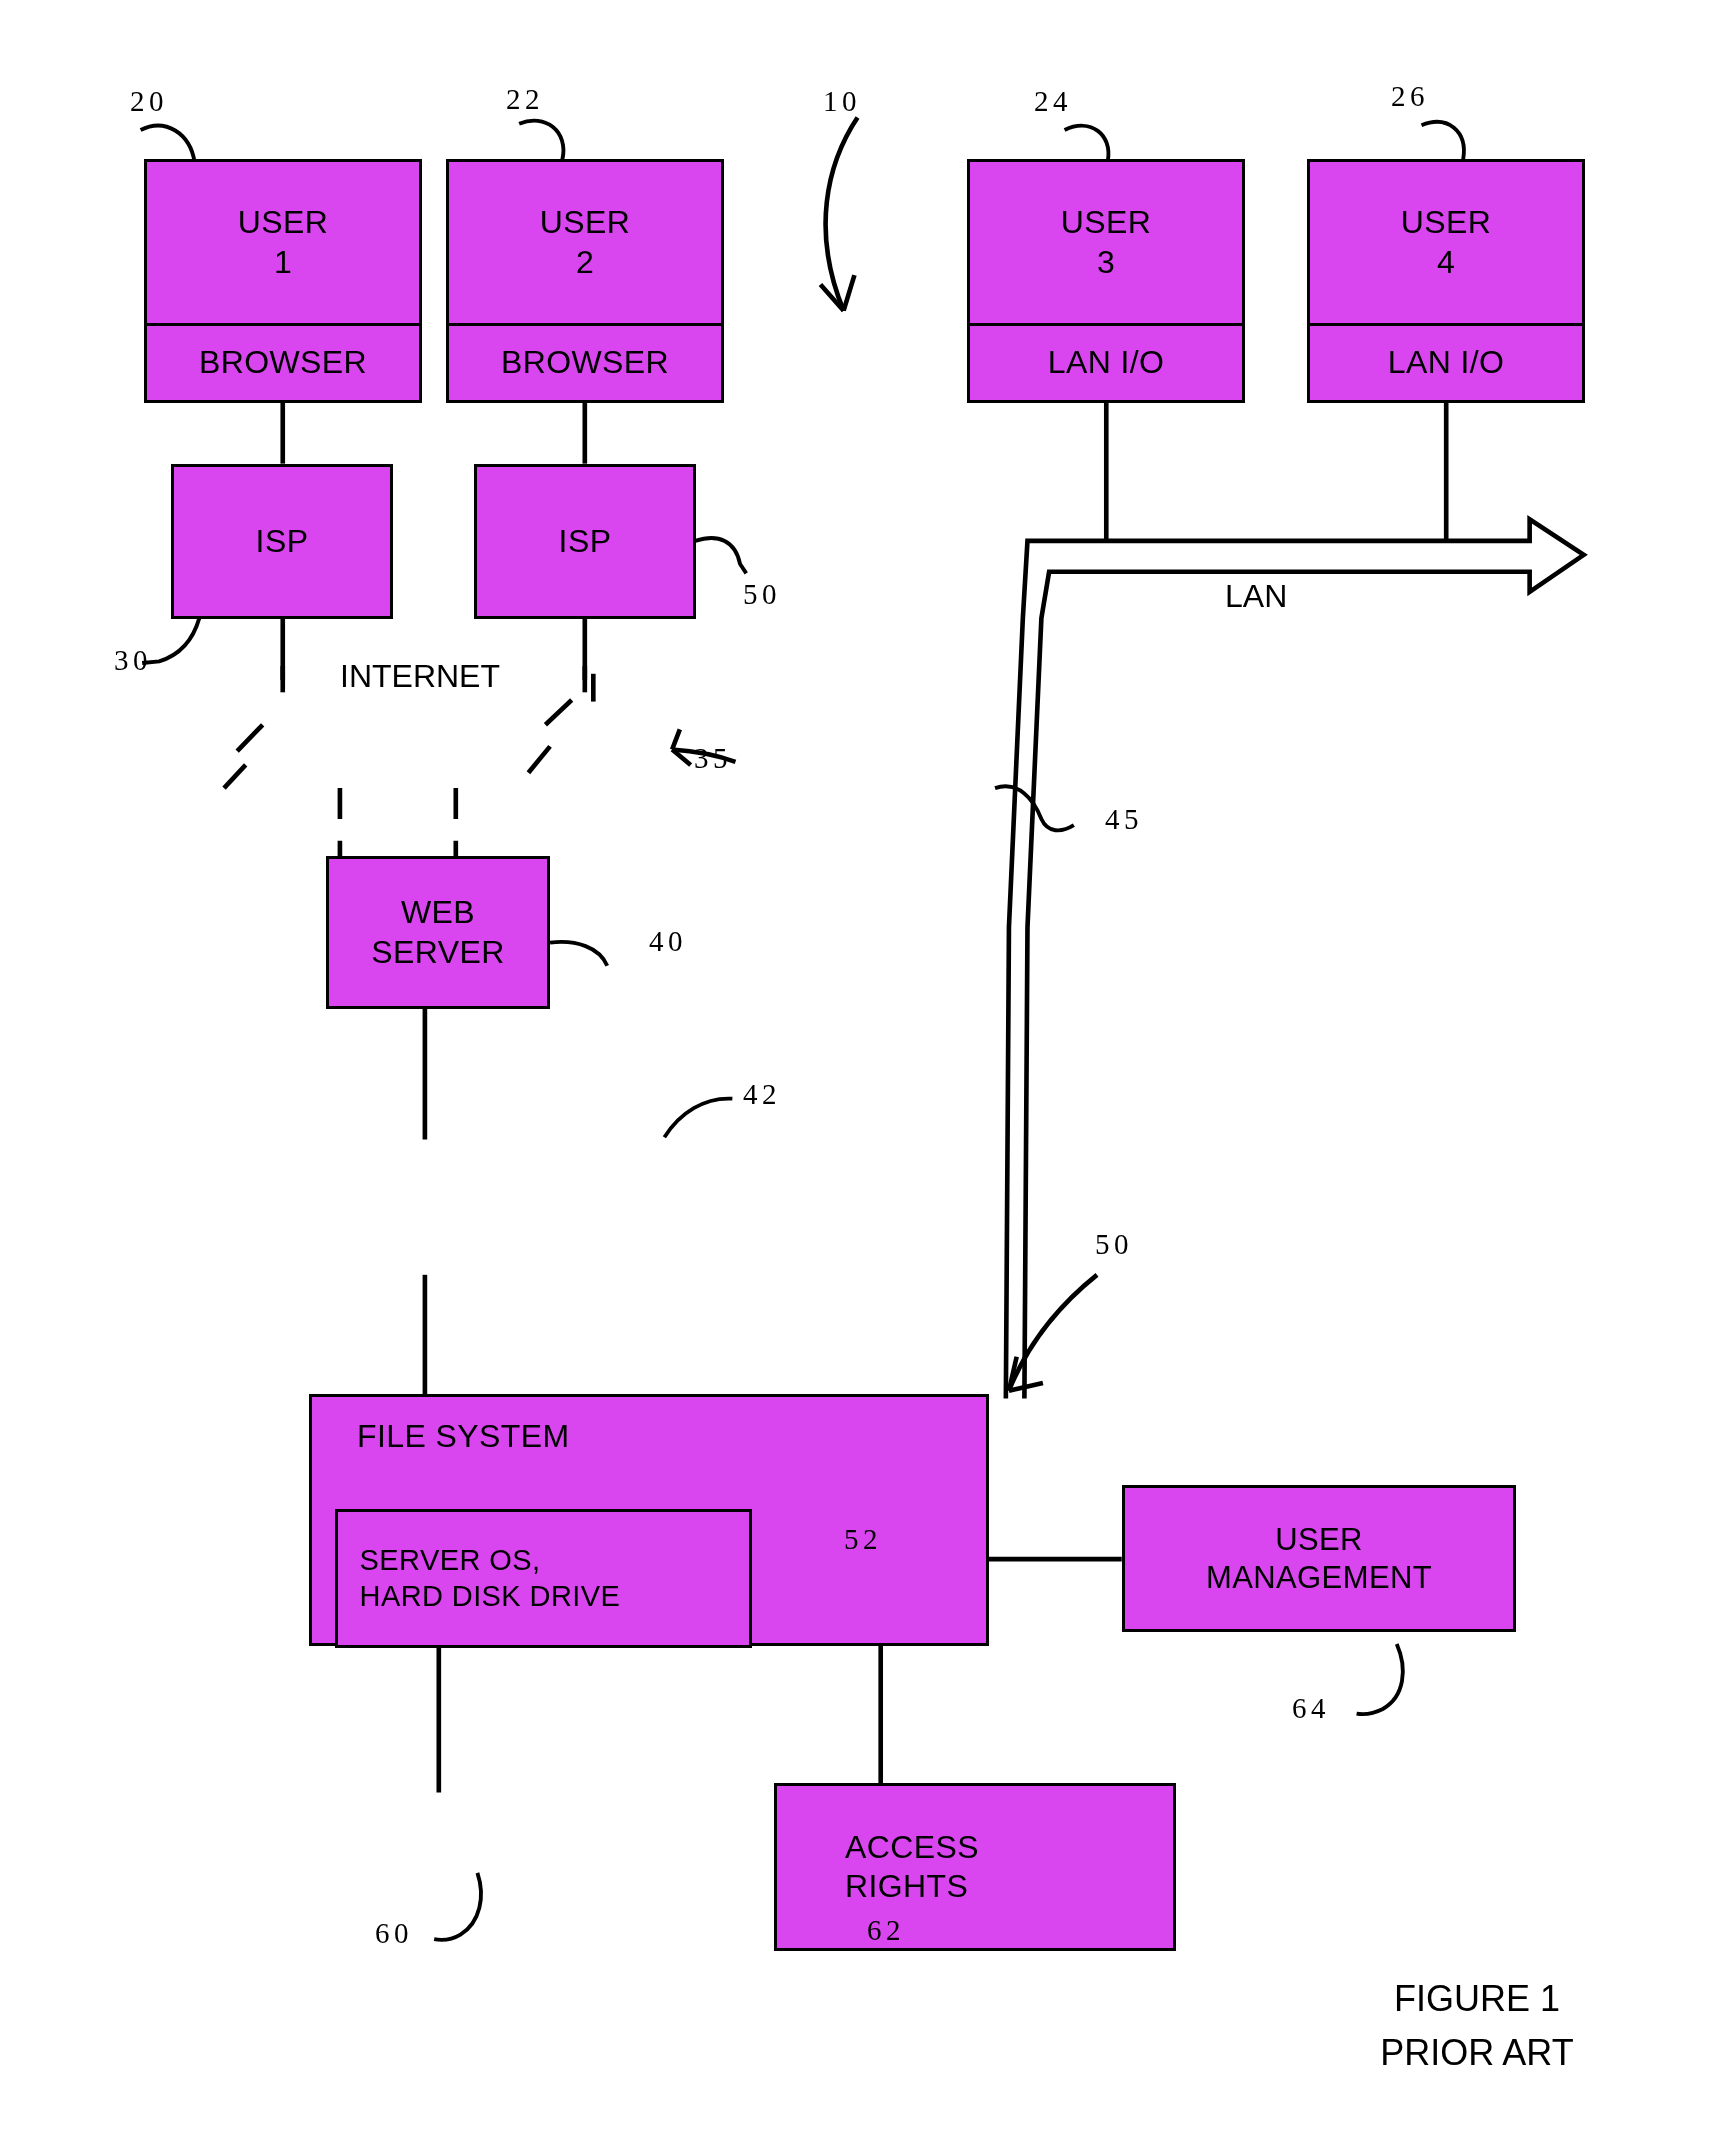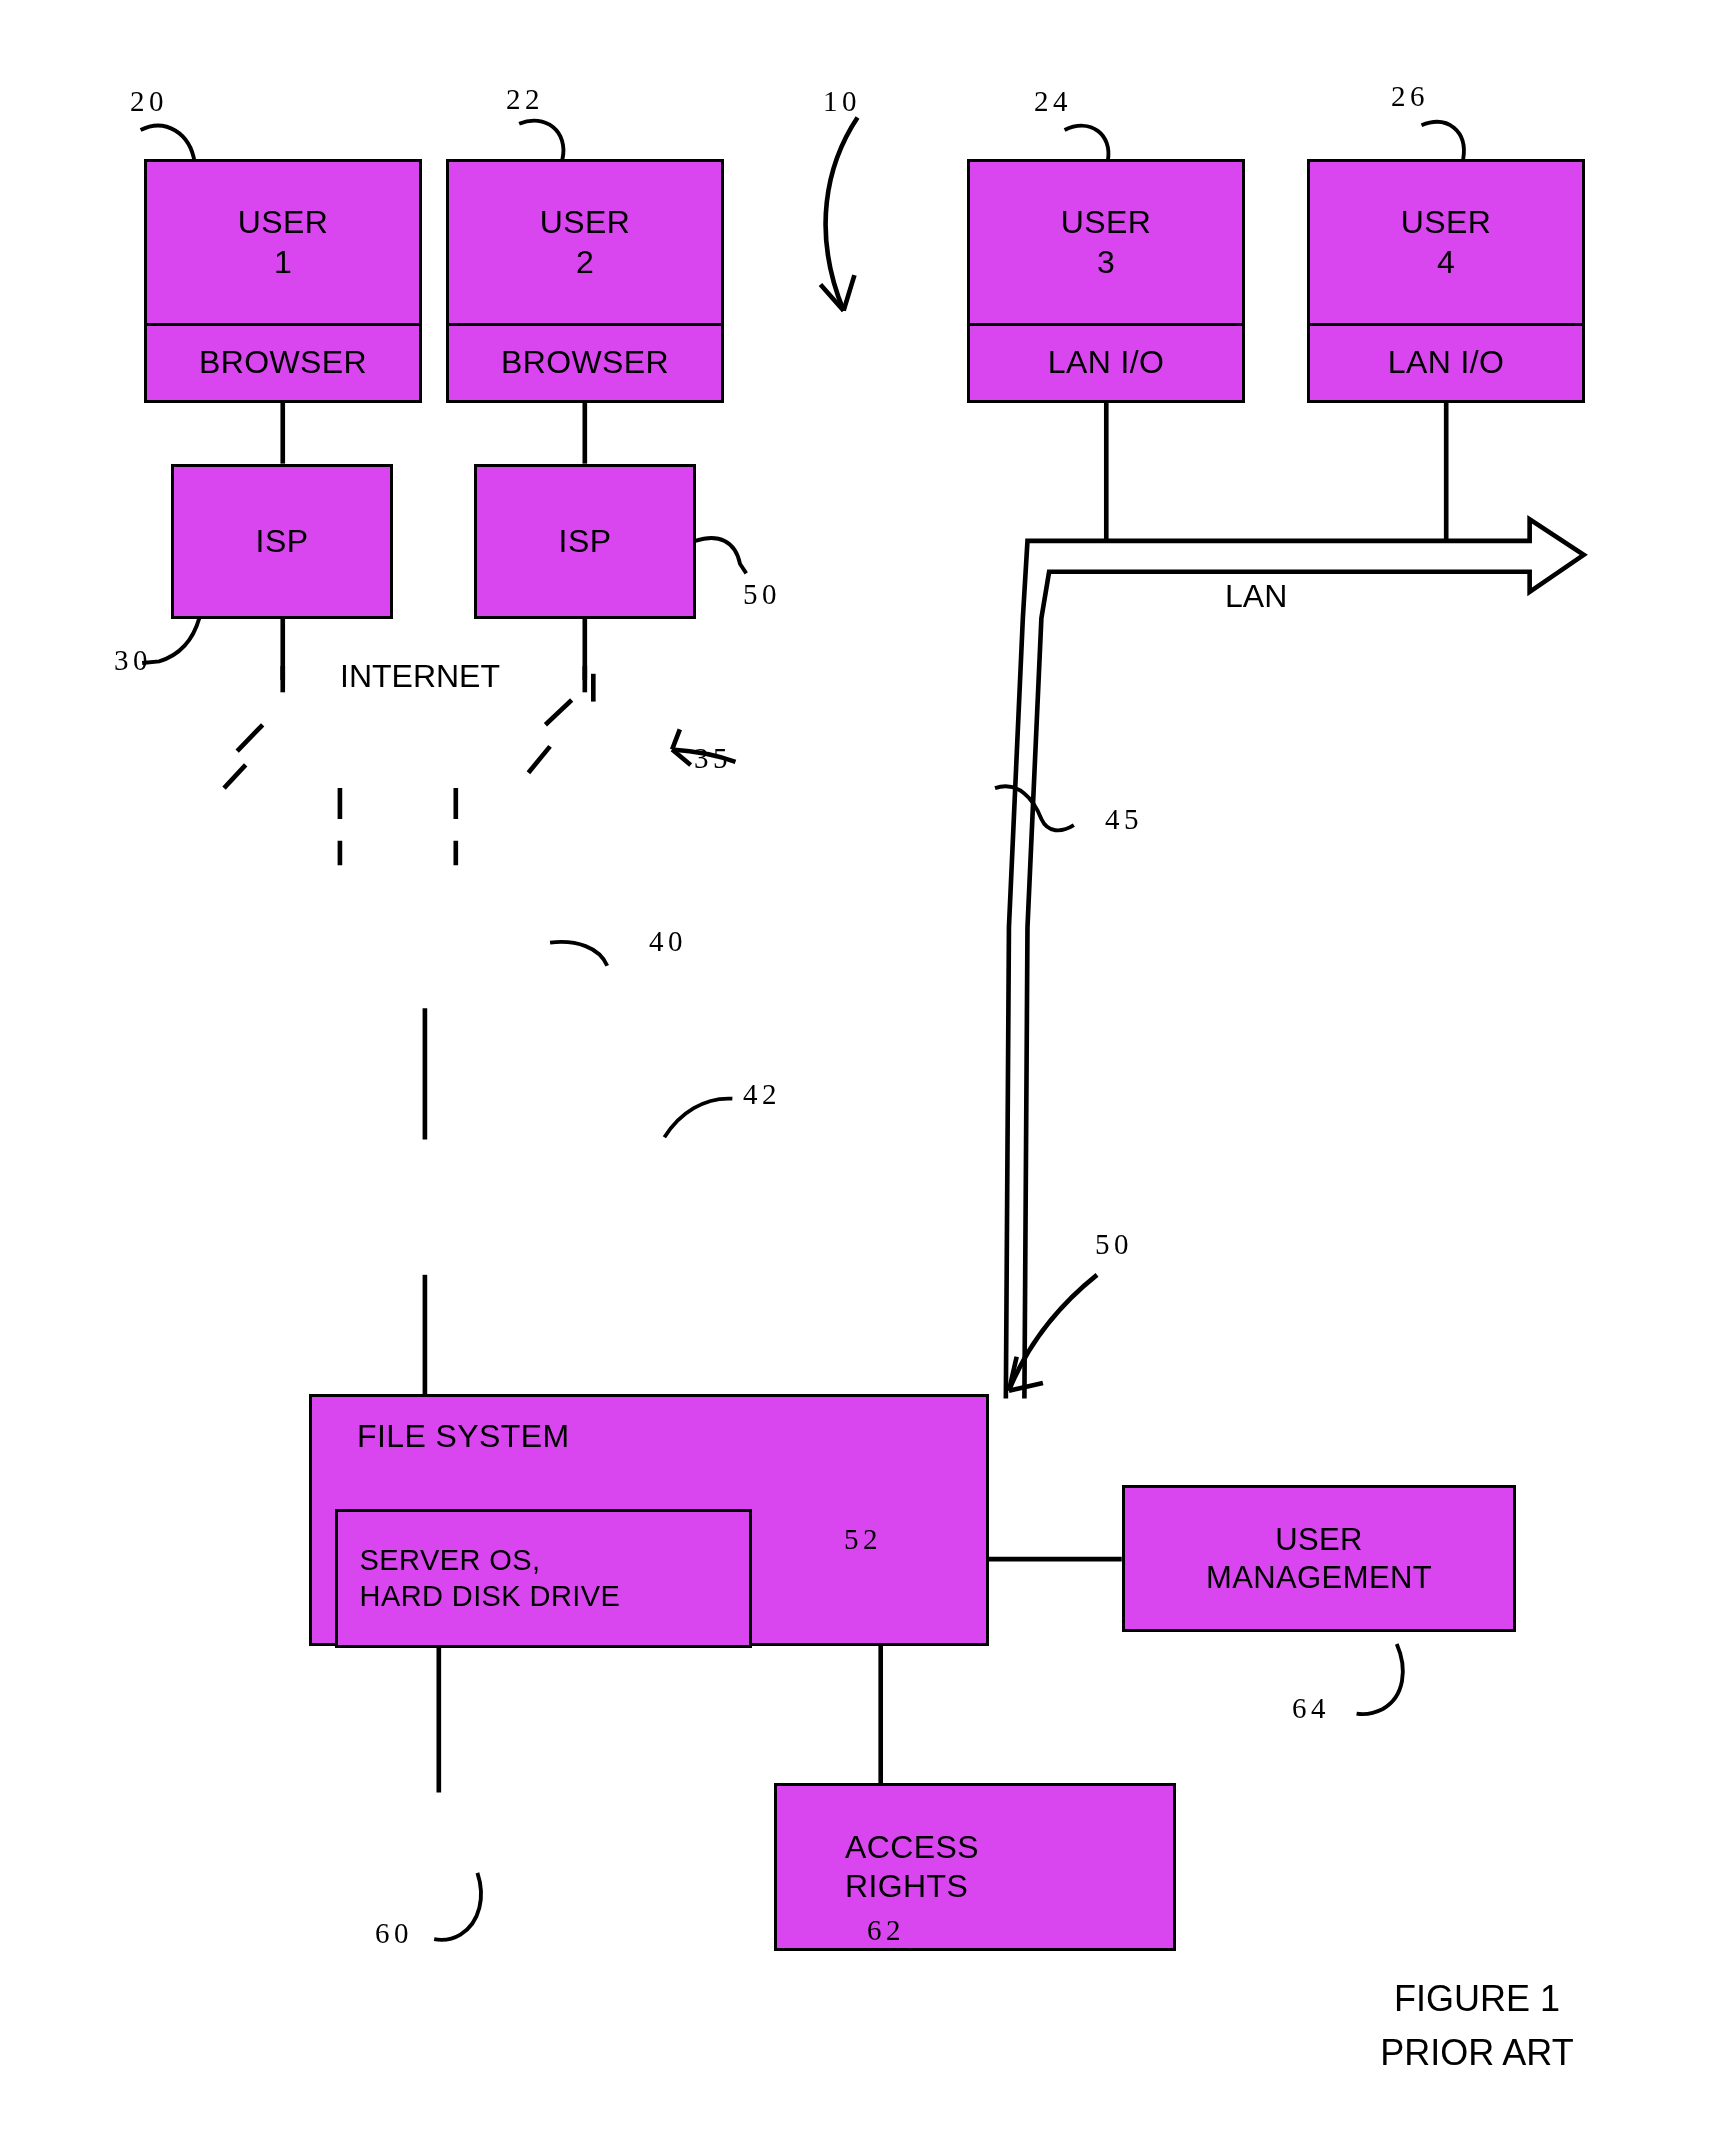--- a/index.html
+++ b/index.html
@@ -189,20 +189,24 @@
     <span class="lbl">ISP</span>
   </div>
   <div class="ref-num" style="left:743px; top:578px;">50</div>
 
   <div class="plain-text" style="left:340px; top:658px; font-size:32px;">INTERNET</div>
   <div class="ref-num" style="left:694px; top:742px;">35</div>
 
   <div class="plain-text" style="left:1225px; top:578px; font-size:32px;">LAN</div>
   <div class="ref-num" style="left:1105px; top:803px;">45</div>
 
+  <div class="node-box" style="left:326px; top:856px; width:224px; height:153px; font-size:32px;">
+    <span class="lbl">WEB
+SERVER</span>
+  </div>
   <div class="ref-num" style="left:649px; top:925px;">40</div>
 
   <div class="ref-num" style="left:743px; top:1078px;">42</div>
 
   <div class="node-box" style="left:309px; top:1394px; width:680px; height:252px; font-size:32px; align-items:flex-start; justify-content:flex-start; padding:20px 0 0 45px;">
     <span class="lbl">FILE SYSTEM</span>
   </div>
   <div class="ref-num" style="left:1095px; top:1228px;">50</div>
 
   <div class="node-box" style="left:335px; top:1489px; width:417px; height:139px; font-size:29px; align-items:center; justify-content:flex-start; padding-left:21.6px; text-align:left;margin-top:20px;">

